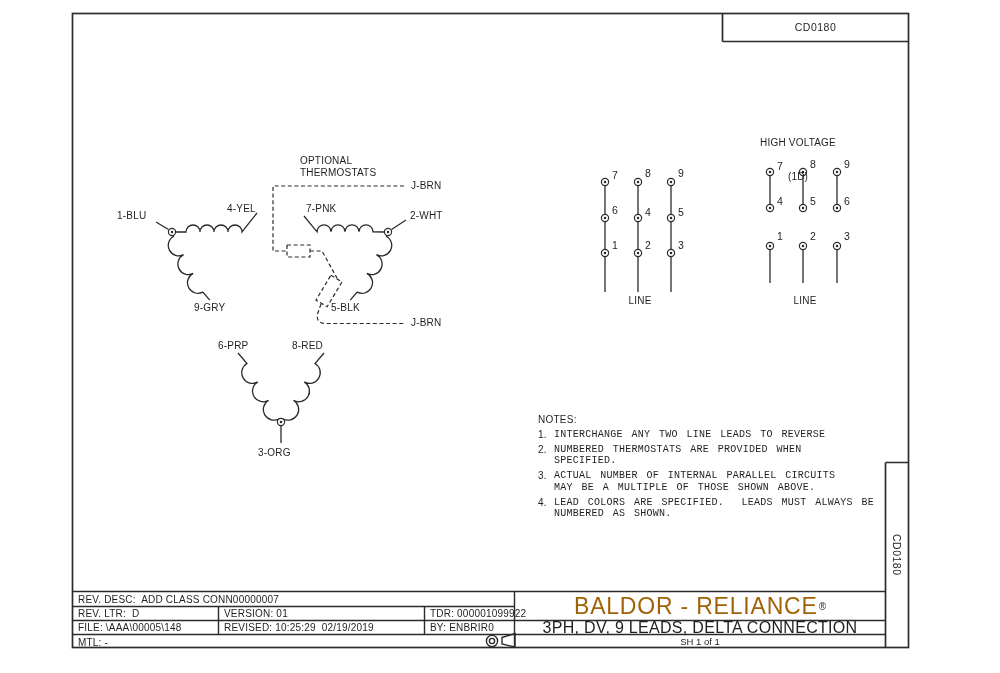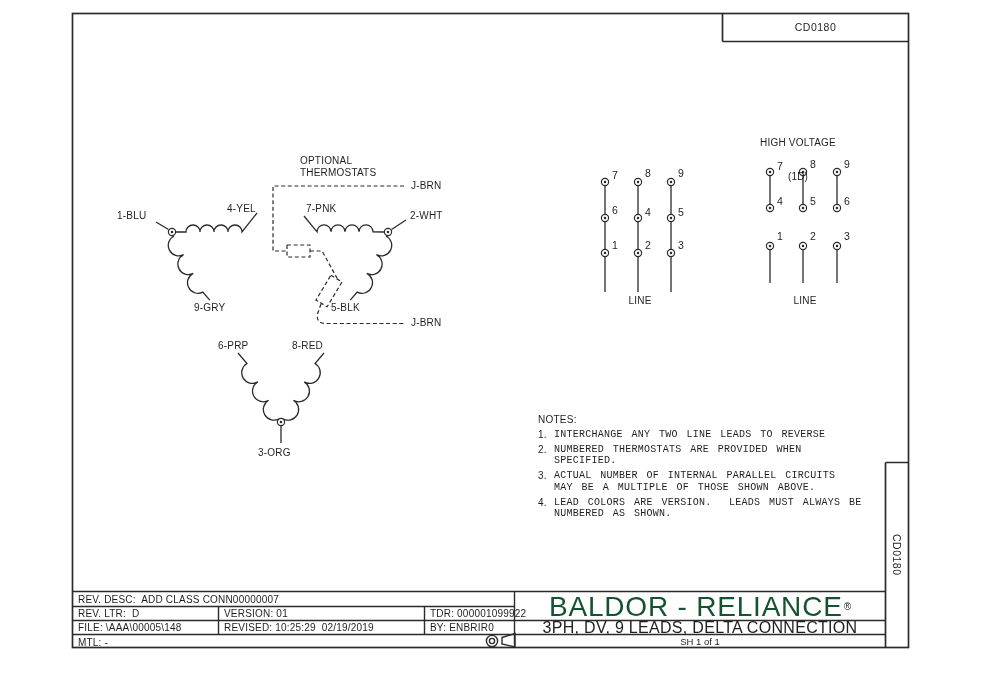--- a/index.html
+++ b/index.html
@@ -13,21 +13,21 @@
   .vd-sub{display:block;margin-top:1px;}
   .notes{position:absolute;left:538px;top:414px;width:368px;font-size:10px;line-height:11.5px;
          letter-spacing:.25px;word-spacing:2.5px;}
   .notes .nt{margin-bottom:3px;}
   .note{display:flex;margin-bottom:3.5px;}
   .note .nnum{width:16px;flex:0 0 16px;}
   .note .nlines span{display:block;white-space:pre;font-family:Liberation Mono, monospace;}
   .tb{position:absolute;font-size:10px;line-height:10px;white-space:pre;letter-spacing:.2px;}
   .brandbox{position:absolute;left:515px;top:592px;width:370px;height:29px;
             display:flex;align-items:center;justify-content:center;}
-  .brand{font-size:28px;letter-spacing:.8px;white-space:pre;color:#14532d;}
+  .brand{font-size:23px;letter-spacing:.8px;white-space:pre;color:#a16207;}
   .brand-reg{font-size:10px;vertical-align:7px;margin-left:1px;}
   .subtbox{position:absolute;left:515px;top:621px;width:370px;height:14px;
            display:flex;align-items:center;justify-content:center;font-size:16px;letter-spacing:.3px;white-space:pre;}
   .sheetbox{position:absolute;left:515px;top:635px;width:370px;height:13px;
             display:flex;align-items:center;justify-content:center;font-size:9.5px;white-space:pre;}
   .docnum-top{position:absolute;left:722px;top:13px;width:187px;height:28px;
               display:flex;align-items:center;justify-content:center;font-size:10.5px;letter-spacing:.5px;}
   .docnum-side{position:absolute;left:885px;top:462px;width:24px;height:186px;
                display:flex;align-items:center;justify-content:center;}
   .docnum-side span{writing-mode:vertical-rl;font-size:10.5px;letter-spacing:.5px;white-space:pre;}
@@ -191,21 +191,21 @@
     <div class="note">
       <span class="nnum">3.</span>
       <span class="nlines">
           <span>ACTUAL NUMBER OF INTERNAL PARALLEL CIRCUITS</span>
           <span>MAY BE A MULTIPLE OF THOSE SHOWN ABOVE.</span>
         </span>
     </div>
     <div class="note">
       <span class="nnum">4.</span>
       <span class="nlines">
-          <span>LEAD COLORS ARE VERSION.  LEADS MUST ALWAYS BE</span>
+          <span>LEAD COLORS ARE SPECIFIED.  LEADS MUST ALWAYS BE</span>
           <span>NUMBERED AS SHOWN.</span>
         </span>
     </div>
   </div>
 
   <div class="tb" style="left:78px;top:594.5px;">REV. DESC:  ADD CLASS CONN00000007</div>
   <div class="tb" style="left:78px;top:609px;">REV. LTR:  D</div>
   <div class="tb" style="left:224px;top:609px;">VERSION: 01</div>
   <div class="tb" style="left:430px;top:609px;">TDR: 000001099922</div>
   <div class="tb" style="left:78px;top:623px;">FILE: \AAA\00005\148</div>

